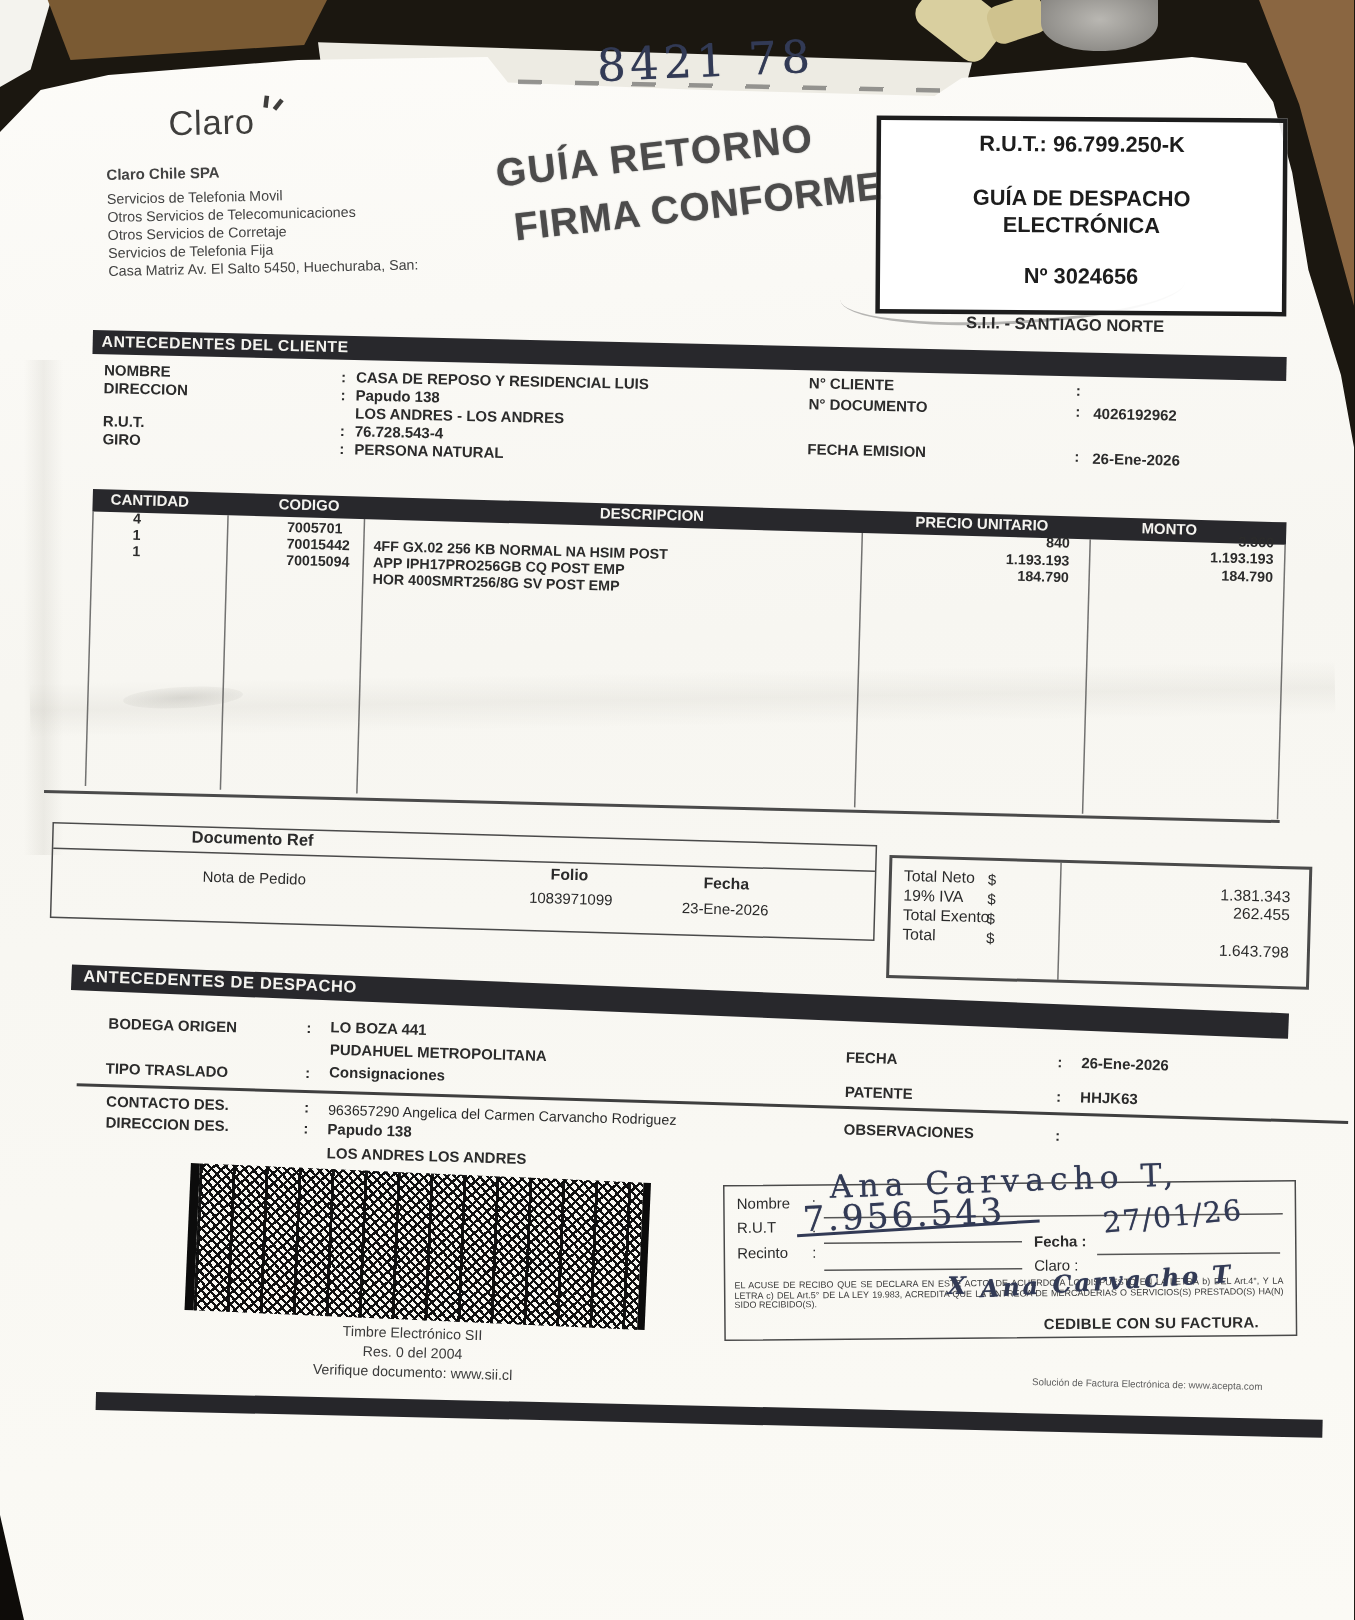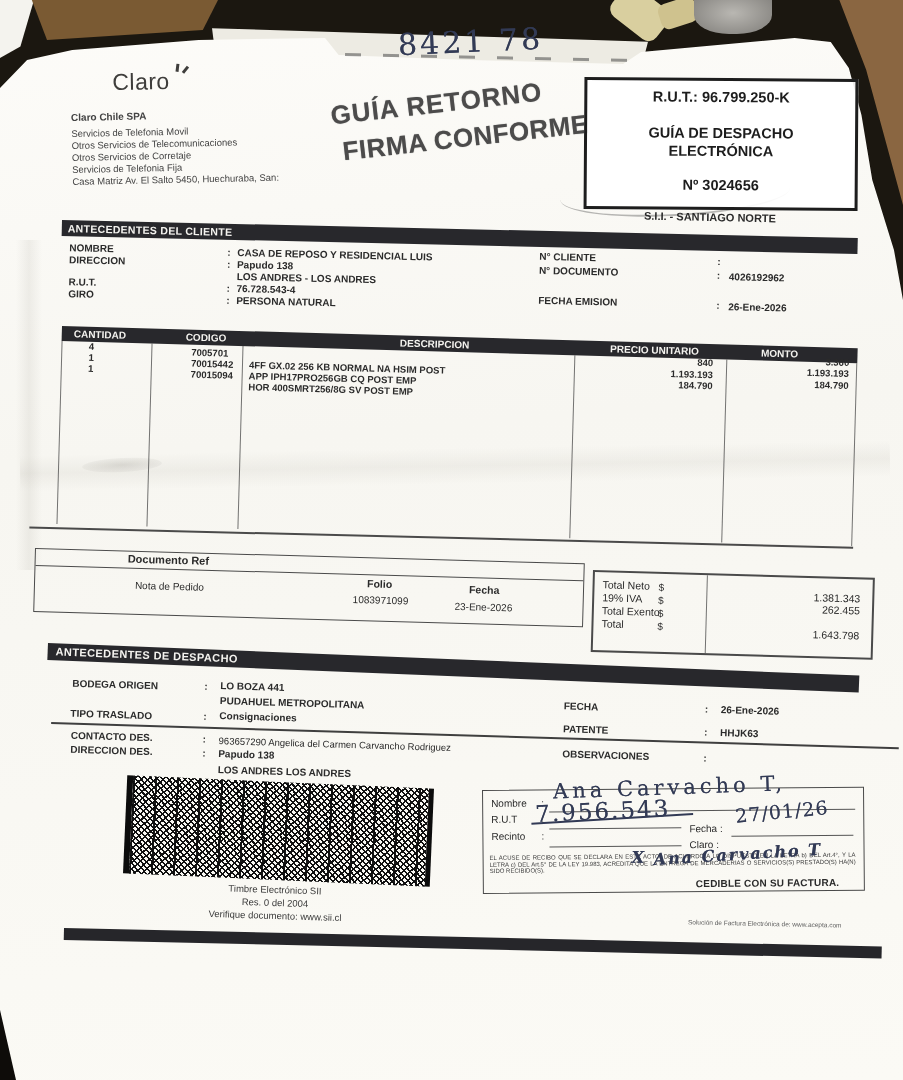--- a/index.html
+++ b/index.html
@@ -245,21 +245,21 @@
   <div class="abs sec box" style="left:482px;top:790px;width:380px;height:102px;transform:rotate(-.5deg);">
     <div class="lbl" style="left:8px;top:7px;font-weight:normal;">Nombre</div>
     <div class="lbl" style="left:8px;top:23px;font-weight:normal;">R.U.T</div>
     <div class="lbl" style="left:8px;top:40px;font-weight:normal;">Recinto</div>
     <div class="c" style="left:58px;top:7px;font-weight:normal;">:</div>
     <div class="c" style="left:58px;top:23px;font-weight:normal;">:</div>
     <div class="c" style="left:58px;top:40px;font-weight:normal;">:</div>
     <div class="hl" style="left:66px;top:21px;width:306px;height:1px;background:#555;"></div>
     <div class="hl" style="left:66px;top:38px;width:132px;height:1px;background:#555;"></div>
     <div class="hl" style="left:66px;top:56px;width:132px;height:1px;background:#555;"></div>
-    <div class="lbl" style="left:206px;top:34px;font-weight:normal;">Fecha :</div>
+    <div class="lbl" style="left:206px;top:34px;font-weight:bold;">Fecha :</div>
     <div class="hl" style="left:248px;top:47px;width:122px;height:1px;background:#555;"></div>
     <div class="lbl" style="left:206px;top:50px;font-weight:normal;">Claro :</div>
     <div class="tiny" style="position:absolute;left:6px;top:64px;width:366px;text-align:justify;">EL ACUSE DE RECIBO QUE SE DECLARA EN ESTE ACTO, DE ACUERDO A LO DISPUESTO EN LA LETRA b) DEL Art.4°, Y LA LETRA c) DEL Art.5° DE LA LEY 19.983, ACREDITA QUE LA ENTREGA DE MERCADERIAS O SERVICIOS(S) PRESTADO(S) HA(N) SIDO RECIBIDO(S).</div>
     <div class="lbl" style="left:212px;top:89px;font-size:10px;letter-spacing:.2px;">CEDIBLE CON SU FACTURA.</div>
 
     <div class="ink" style="position:absolute;left:70px;top:-14px;font-size:21px;letter-spacing:4px;transform:rotate(-1.5deg);">Ana Carvacho T,</div>
     <div class="ink" style="position:absolute;left:52px;top:8px;font-size:23px;letter-spacing:2px;transform:rotate(-2deg);">7.956.543</div>
     <div style="position:absolute;left:48px;top:28px;width:162px;height:2px;background:#323a55;transform:rotate(-3deg);"></div>
     <div class="ink" style="position:absolute;left:252px;top:12px;font-size:19px;letter-spacing:1px;transform:rotate(-5deg);">27/01/26</div>
     <div class="ink" style="position:absolute;left:148px;top:58px;font-size:16px;font-style:italic;font-weight:bold;">X</div>

